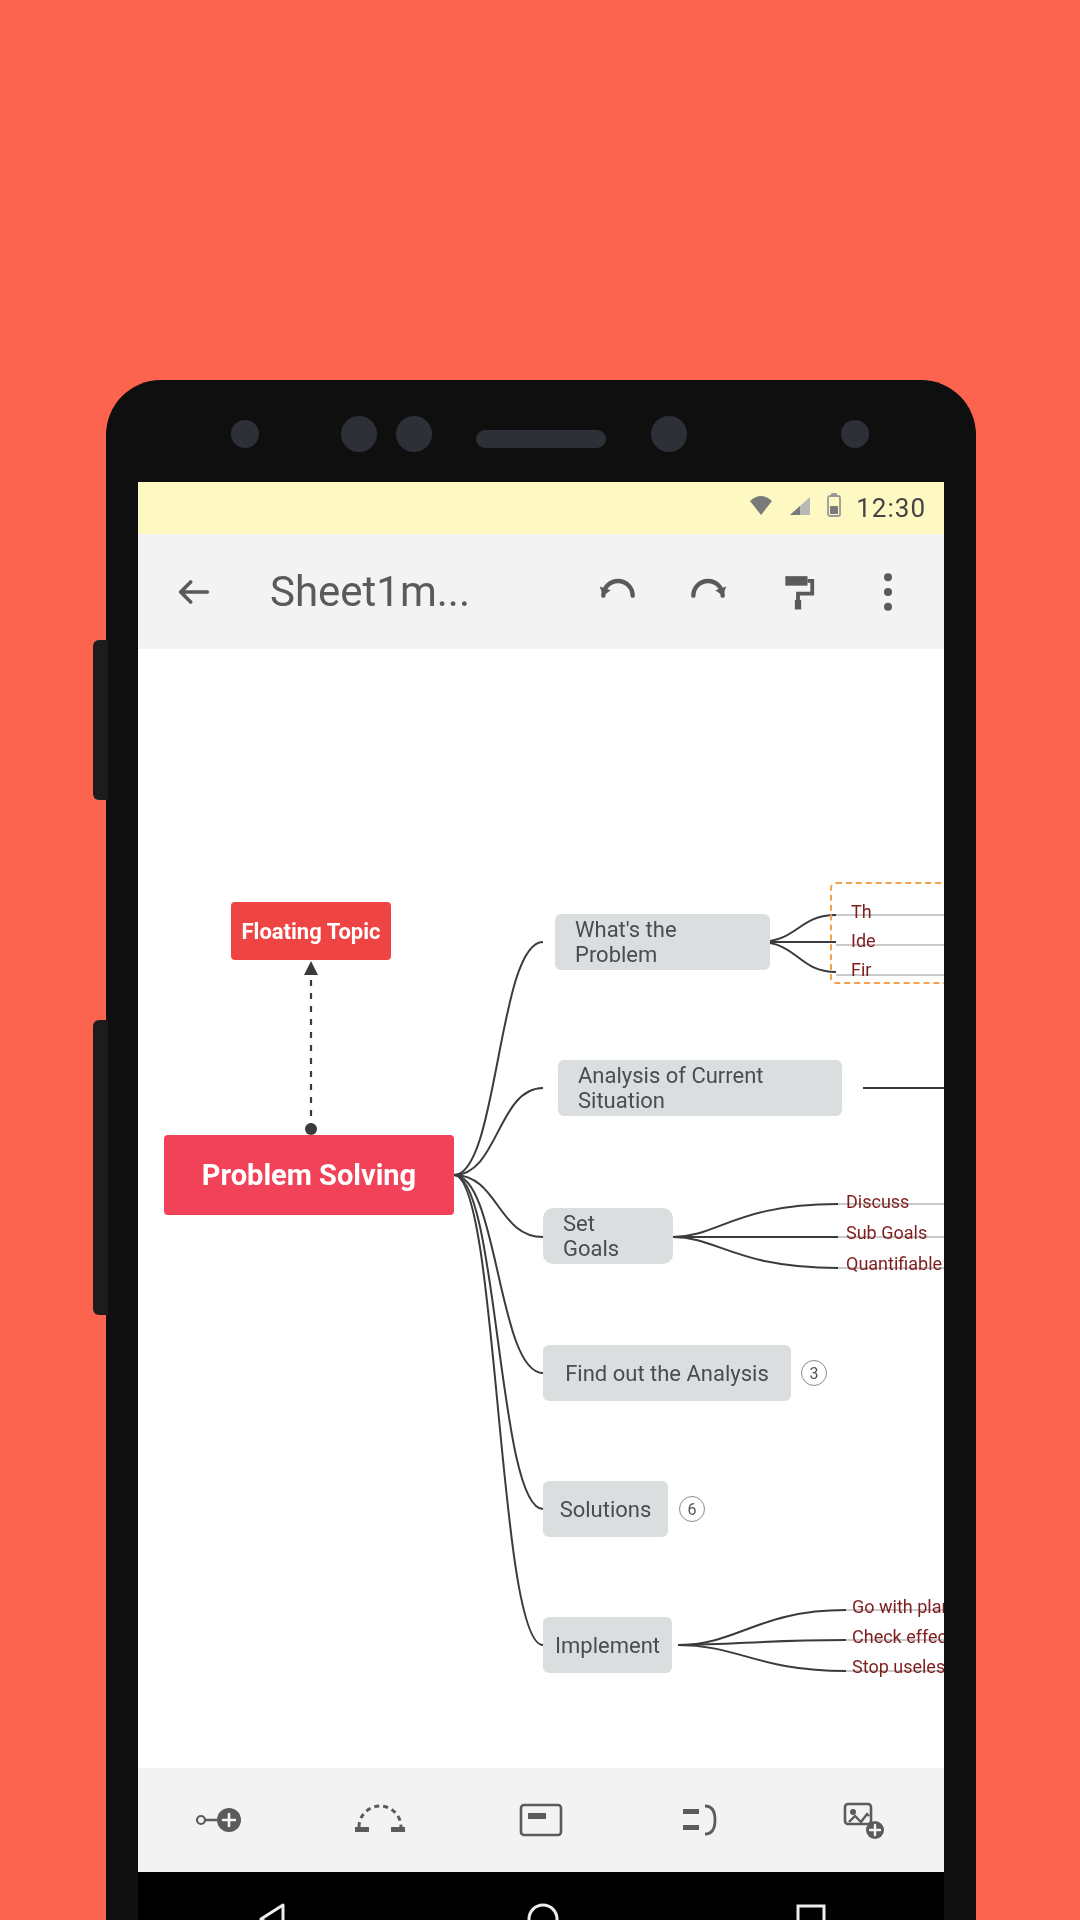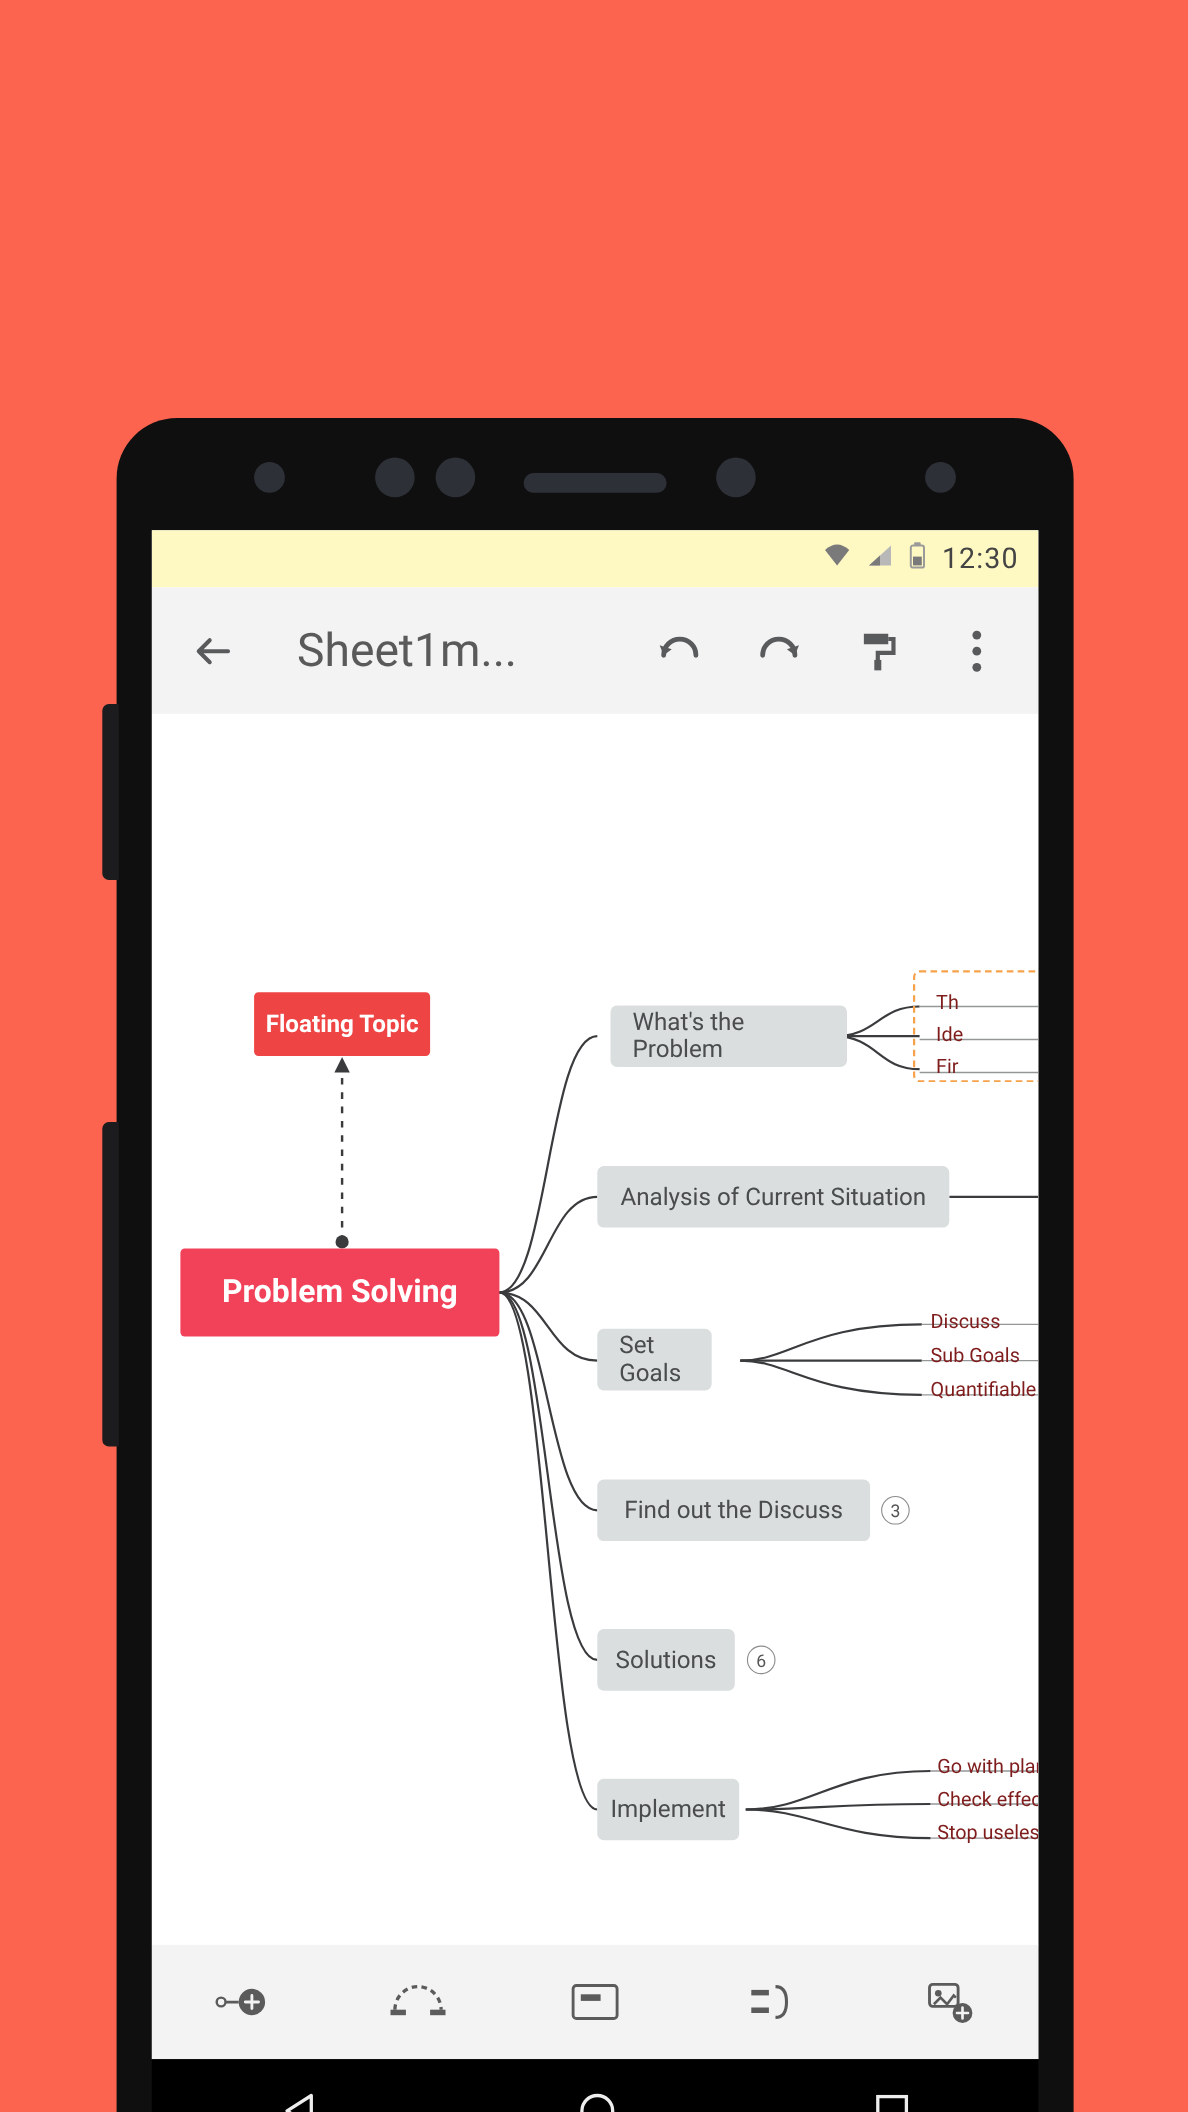--- a/index.html
+++ b/index.html
@@ -83,22 +83,22 @@
   position:absolute; left:93px; top:253px; width:160px; height:58px;
   background:#ef4444; color:#fff; display:flex; align-items:center; justify-content:center;
   font-size:22px; font-weight:700; border-radius:4px;
 }
 .child-node {
   position:absolute; background:#DADEDF; color:#4A4C4E; display:flex;
   align-items:center; justify-content:center; font-size:22px; padding:0 20px;
   height:56px; border-radius:6px;
 }
 .c1 { left:405px; top:265px; width:215px;margin-left:12px; }
-.c2 { left:405px; top:411px; width:320px; }
-.c3 { left:405px; top:559px; width:104px; }
+.c2 { left:420px; top:411px; width:284px; }
+.c3 { left:405px; top:559px; width:130px;border-radius:10px; }
 .c4 { left:405px; top:696px; width:248px; }
 .c5 { left:405px; top:832px; width:125px; }
 .c6 { left:405px; top:968px; width:129px; }
 .leaf { position:absolute; font-size:18px; color:#7f1d1d; white-space:nowrap; }
 .l1a{left:713px;top:252px;} .l1b{left:713px;top:281px;} .l1c{left:713px;top:310px;}
 .l3a{left:708px;top:542px;} .l3b{left:708px;top:573px;} .l3c{left:708px;top:604px;}
 .l6a{left:714px;top:947px;} .l6b{left:714px;top:977px;} .l6c{left:714px;top:1007px;}
 .count-badge {
   position:absolute; width:26px; height:26px; border:1.5px solid #8A8C8E; border-radius:50%;
   display:flex; align-items:center; justify-content:center; font-size:16px; color:#555; background:#fff;
@@ -231,21 +231,21 @@
       </svg>
 
       <div class="dashed-box"></div>
 
       <div class="float-node">Floating Topic</div>
       <div class="root-node">Problem Solving</div>
 
       <div class="child-node c1">What's the Problem</div>
       <div class="child-node c2">Analysis of Current Situation</div>
       <div class="child-node c3">Set Goals</div>
-      <div class="child-node c4">Find out the Discuss</div>
+      <div class="child-node c4">Find out the Analysis</div>
       <div class="child-node c5">Solutions</div>
       <div class="child-node c6">Implement</div>
 
       <div class="count-badge cb4">3</div>
       <div class="count-badge cb5">6</div>
 
       <div class="leaf l1a">Th</div>
       <div class="leaf l1b">Ide</div>
       <div class="leaf l1c">Fir</div>
       <div class="leaf l3a">Discuss</div>

